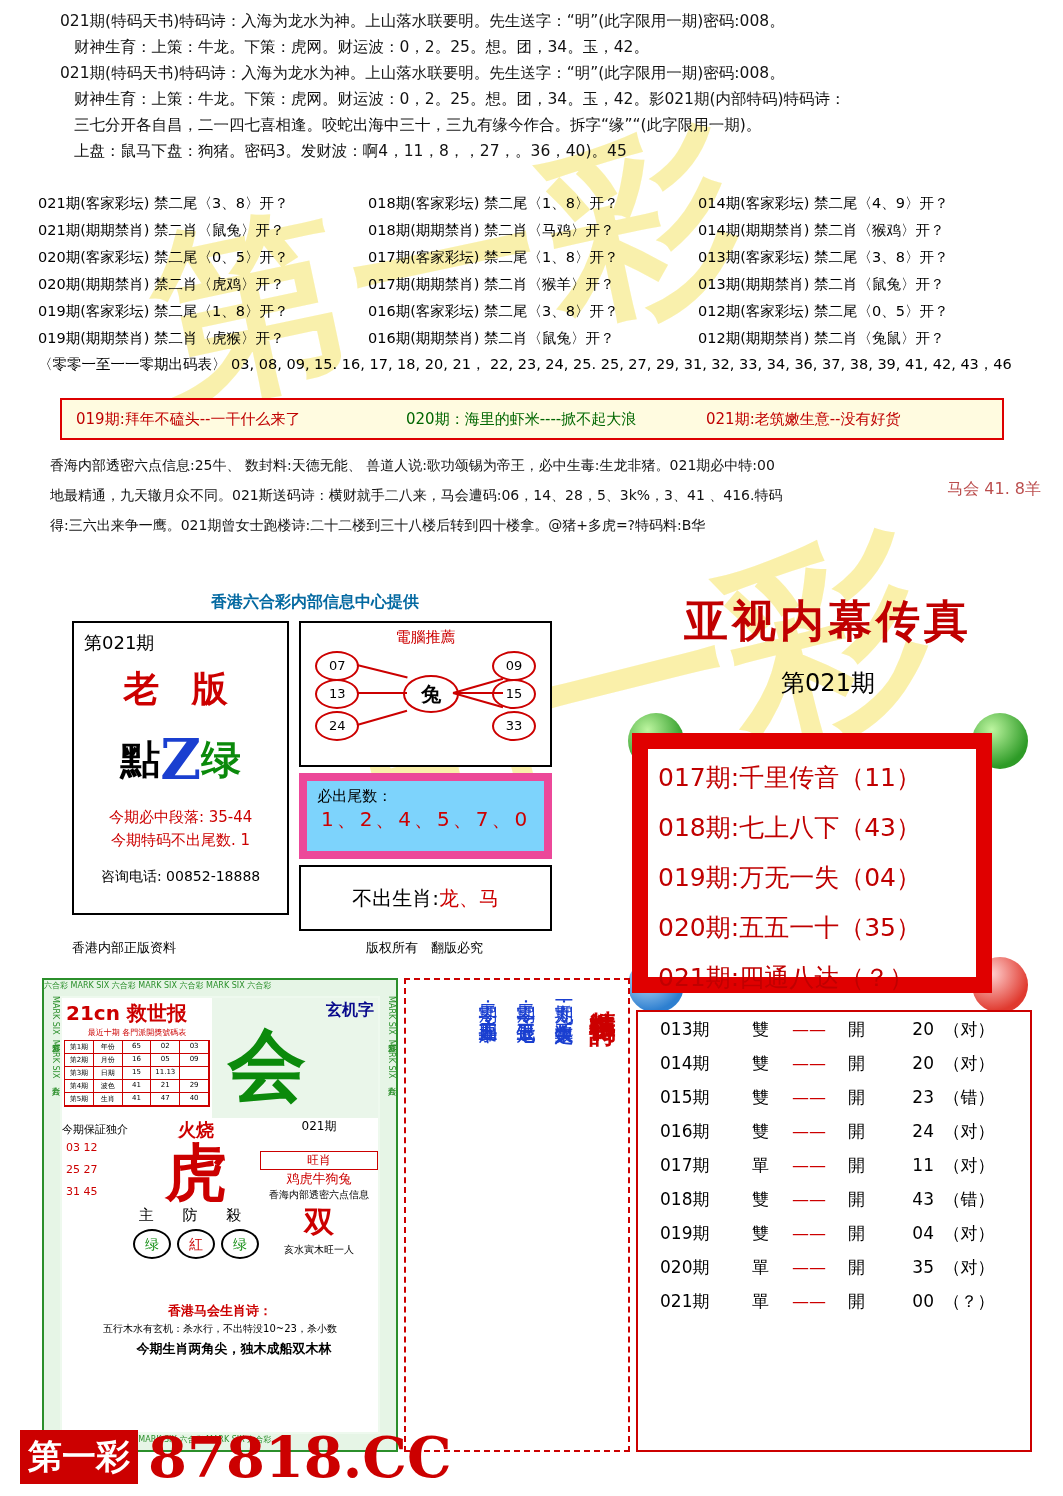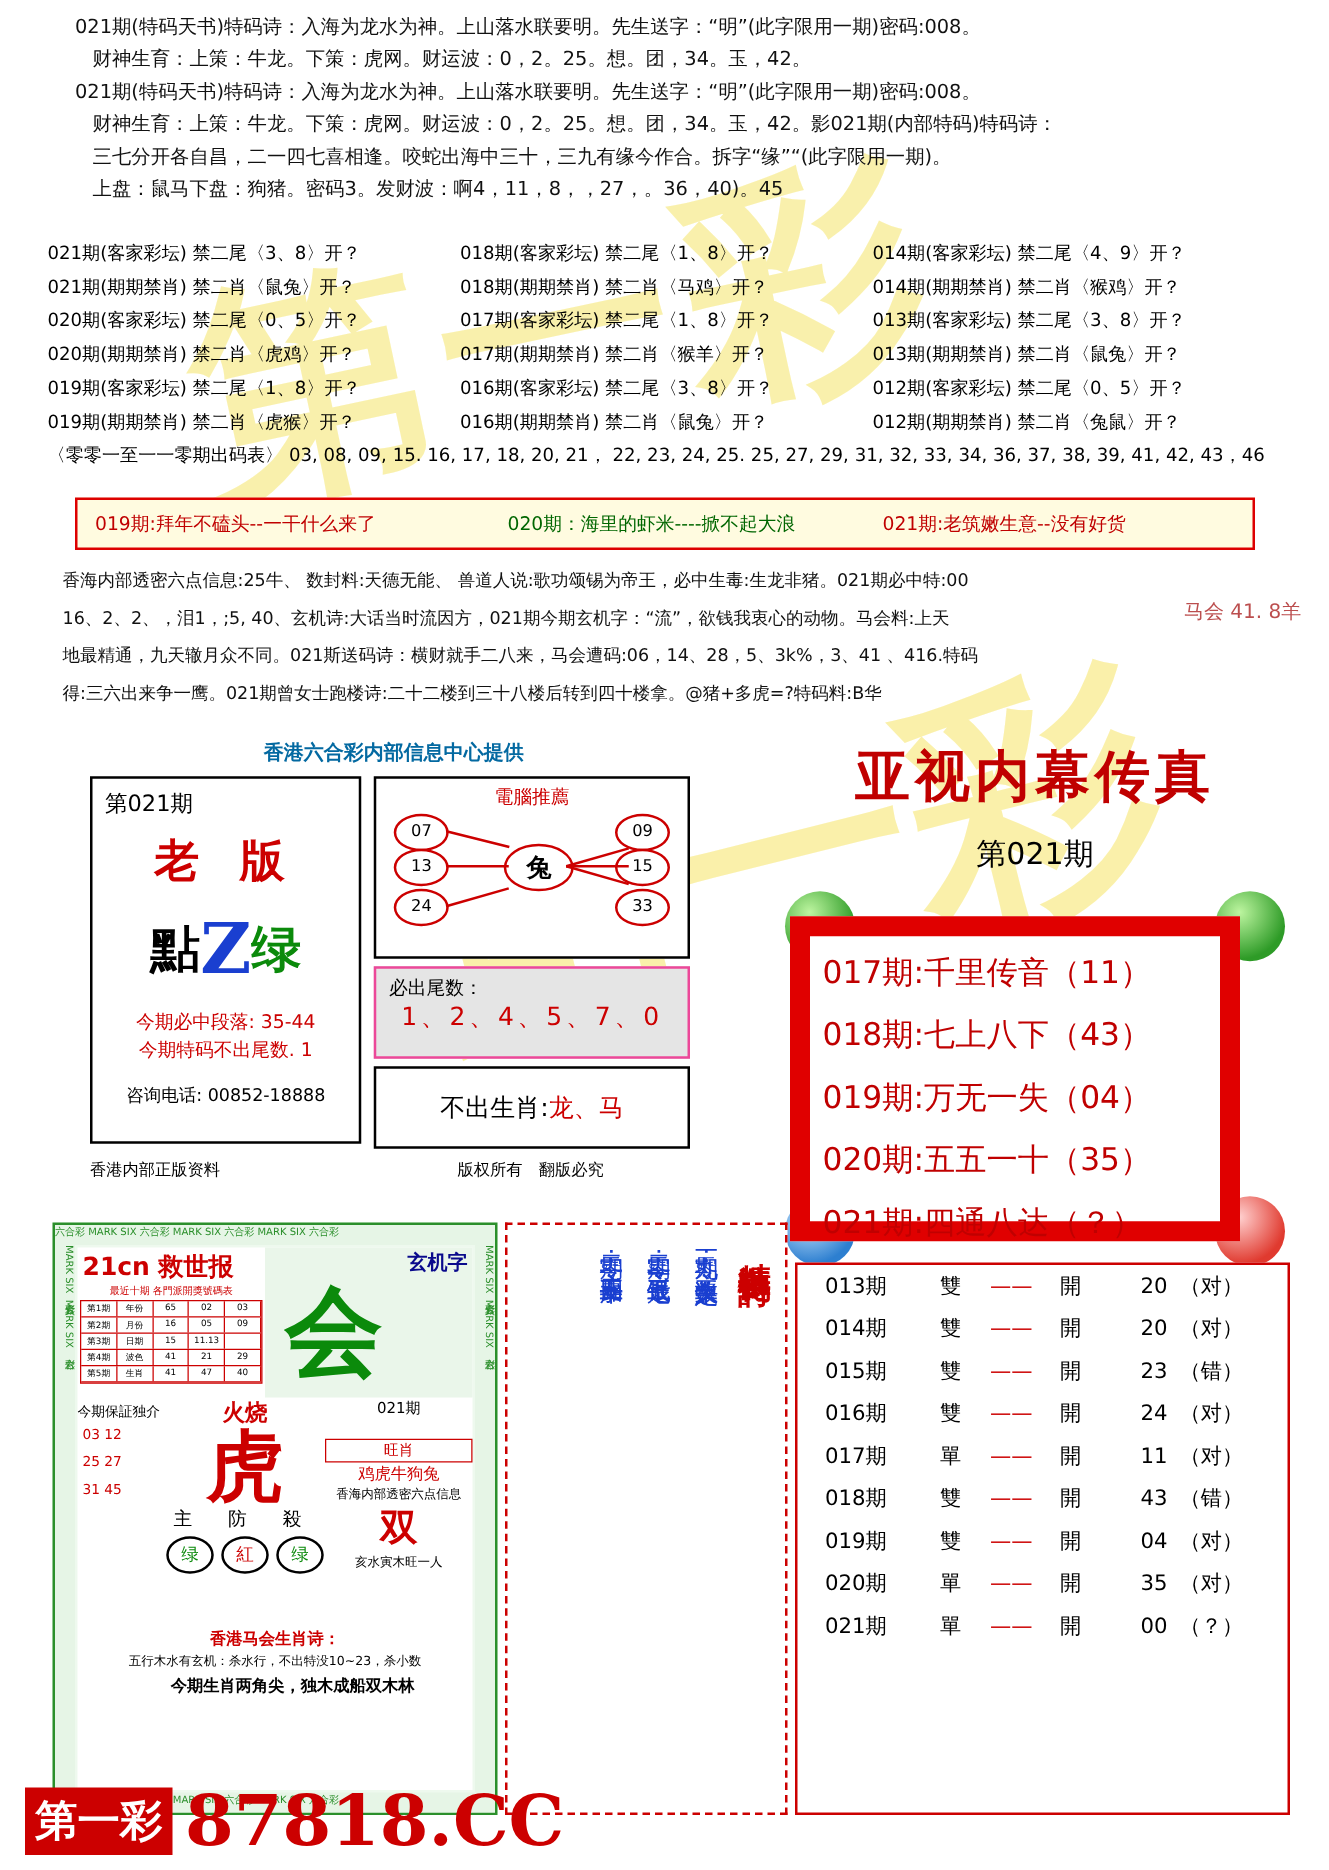--- a/index.html
+++ b/index.html
@@ -56,21 +56,21 @@
   .c1left .t2{font-size:15px;color:#c00;text-align:center;margin-top:4px;}
   .c1left .t3{font-size:14px;text-align:center;margin-top:18px;}
   .c1foot{font-size:13px;margin-top:8px;}
 
   .c1right{width:255px;margin-left:10px;}
   .box-tj{border:2px solid #000;height:142px;position:relative;background:#fff;}
   .box-tj .tt{text-align:center;font-size:15px;color:#c00;margin-top:5px;}
   .ov{position:absolute;width:40px;height:26px;border:2px solid #c00;border-radius:50%;font-size:13px;text-align:center;line-height:26px;background:#fff;}
   .center-ov{position:absolute;left:102px;top:52px;width:52px;height:34px;border:2px solid #c00;border-radius:50%;font-size:20px;text-align:center;line-height:34px;background:#fff;font-weight:bold;}
   .lnk{position:absolute;background:#c00;height:2px;transform-origin:left center;}
-  .box-wei{border:2px solid #ec4899;height:70px;margin-top:6px;background:#e5e5e5;}
+  .box-wei{border:8px solid #ec4899;height:70px;margin-top:6px;background:#7dd3fc;}
   .box-wei .w1{font-size:15px;padding:6px 0 0 10px;}
   .box-wei .w2{font-size:20px;color:#c00;text-align:center;letter-spacing:3px;}
   .box-sx{border:2px solid #000;height:62px;margin-top:6px;background:#fff;display:flex;align-items:center;justify-content:center;font-size:20px;}
   .box-sx .red{color:#c00;}
   .c1rfoot{font-size:13px;margin-top:8px;text-align:center;}
 
   
   .ys{position:absolute;left:628px;top:592px;width:400px;}
   .ys .title{font-size:44px;color:#c00000;font-weight:bold;text-align:center;font-family:"DejaVu Serif",serif;letter-spacing:4px;}
   .ys .qihao{font-size:24px;text-align:center;margin-top:16px;color:#000;}
@@ -194,21 +194,20 @@
   <div class="band">
     <div class="inner">
       <div class="b1">019期:拜年不磕头--一干什么来了</div>
       <div class="b2">020期：海里的虾米----掀不起大浪</div>
       <div class="b3">021期:老筑嫩生意--没有好货</div>
     </div>
   </div>
 
   <div class="para">
     <span>香海内部透密六点信息:25牛、 数封料:天德无能、 兽道人说:歌功颂锡为帝王，必中生毒:生龙非猪。021期必中特:00</span>
-    <span>16、2、2、，泪1，;5, 40、玄机诗:大话当时流因方，021期今期玄机字：“流”，欲钱我衷心的动物。马会料:上天</span>
     <span>地最精通，九天辙月众不同。021斯送码诗：横财就手二八来，马会遭码:06，14、28，5、3k%，3、41 、416.特码</span>
     <span>得:三六出来争一鹰。021期曾女士跑楼诗:二十二楼到三十八楼后转到四十楼拿。@猪+多虎=?特码料:B华</span>
   </div>
   <div class="sidewm">马会 41. 8羊</div>
 
   <div class="wm2">第一彩</div>
 
   <div class="card1">
     <div class="hdr">香港六合彩内部信息中心提供</div>
     <div class="c1body">

